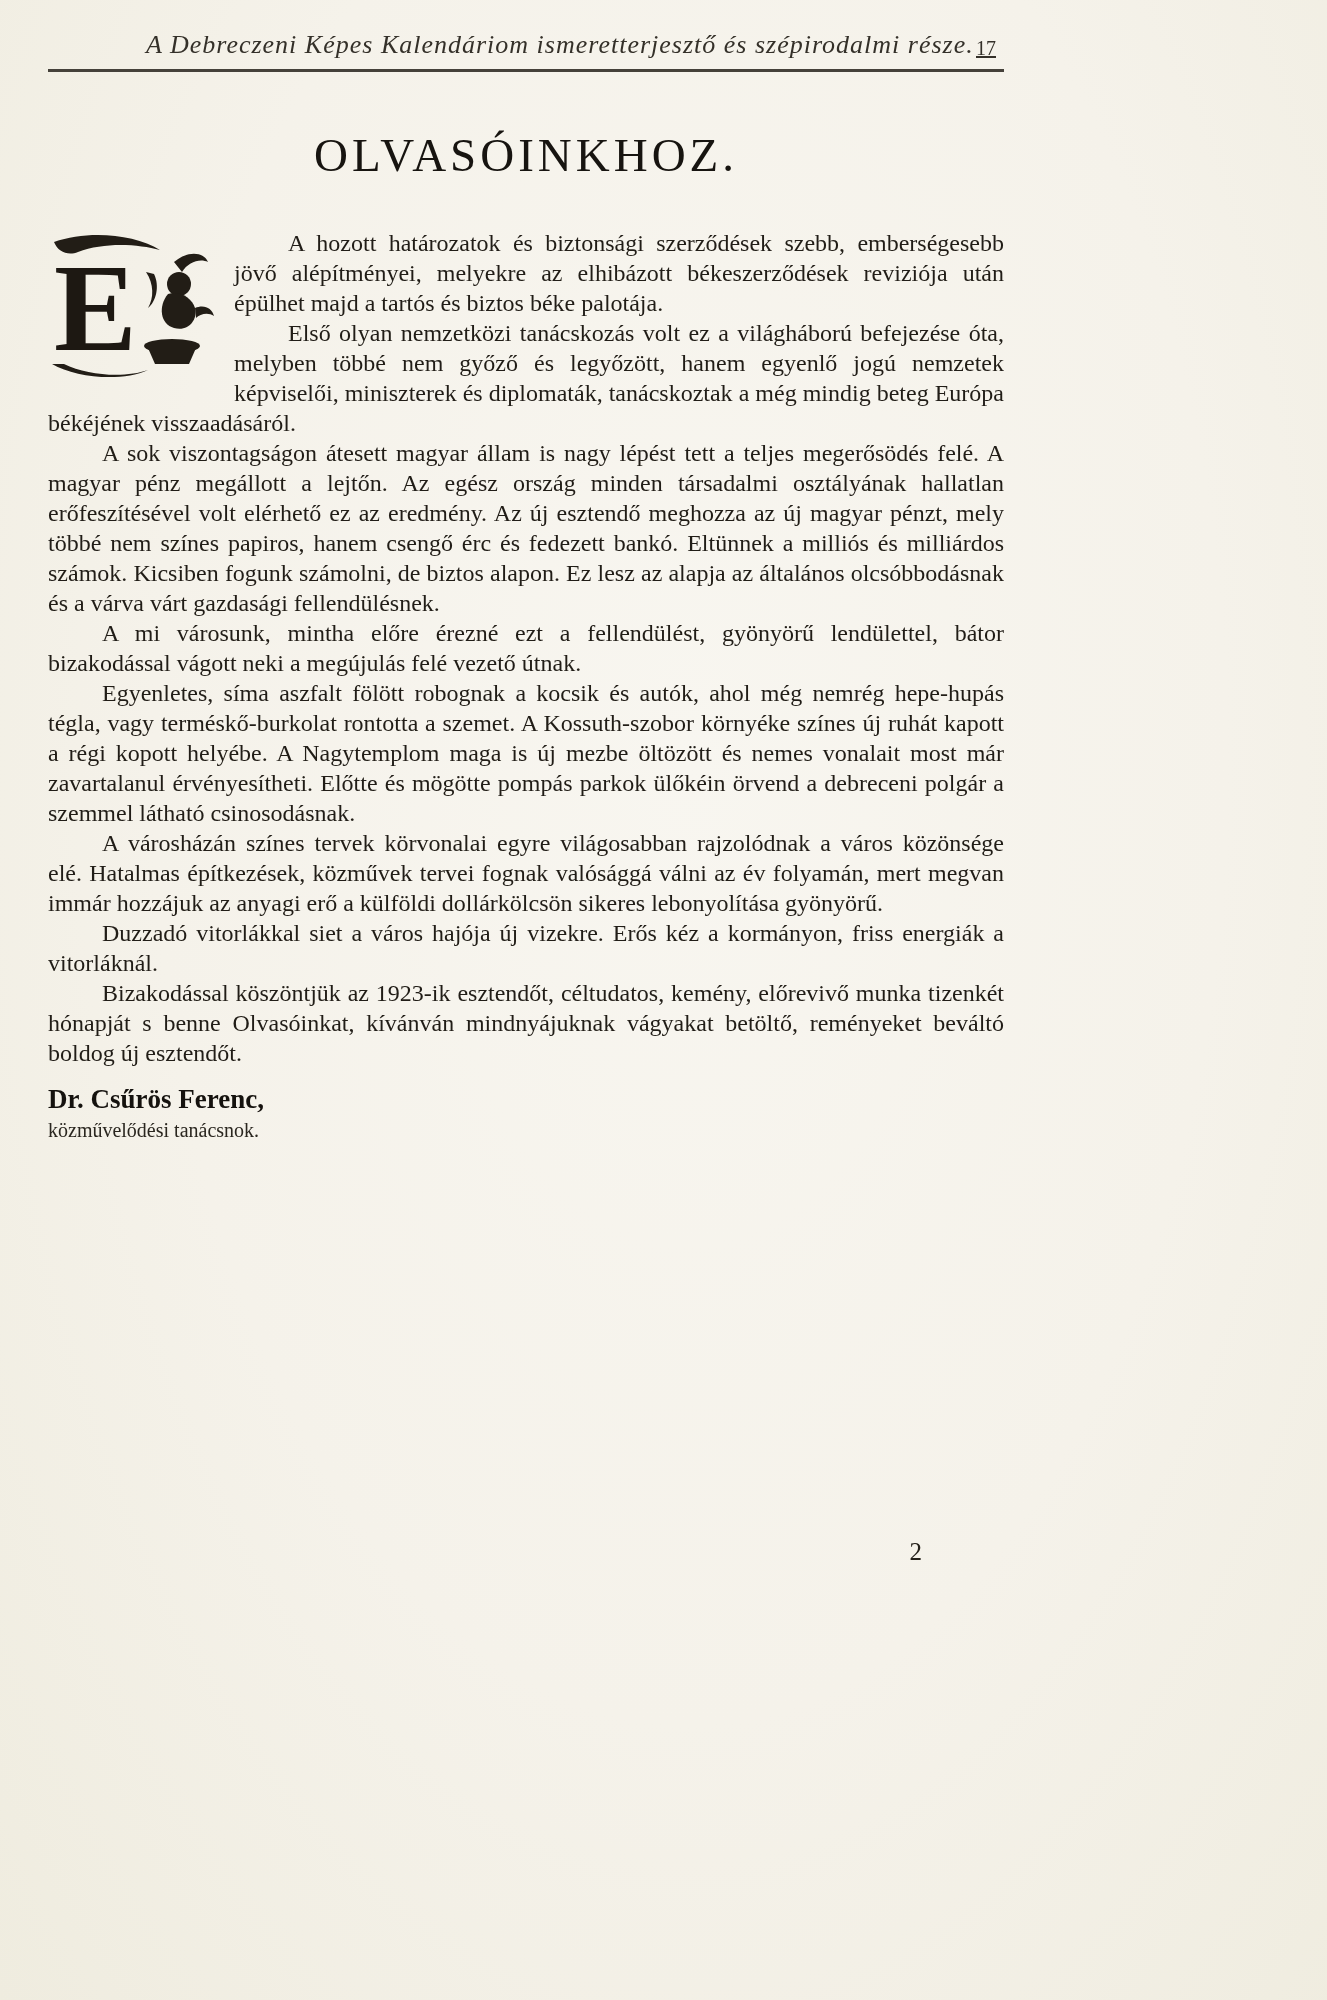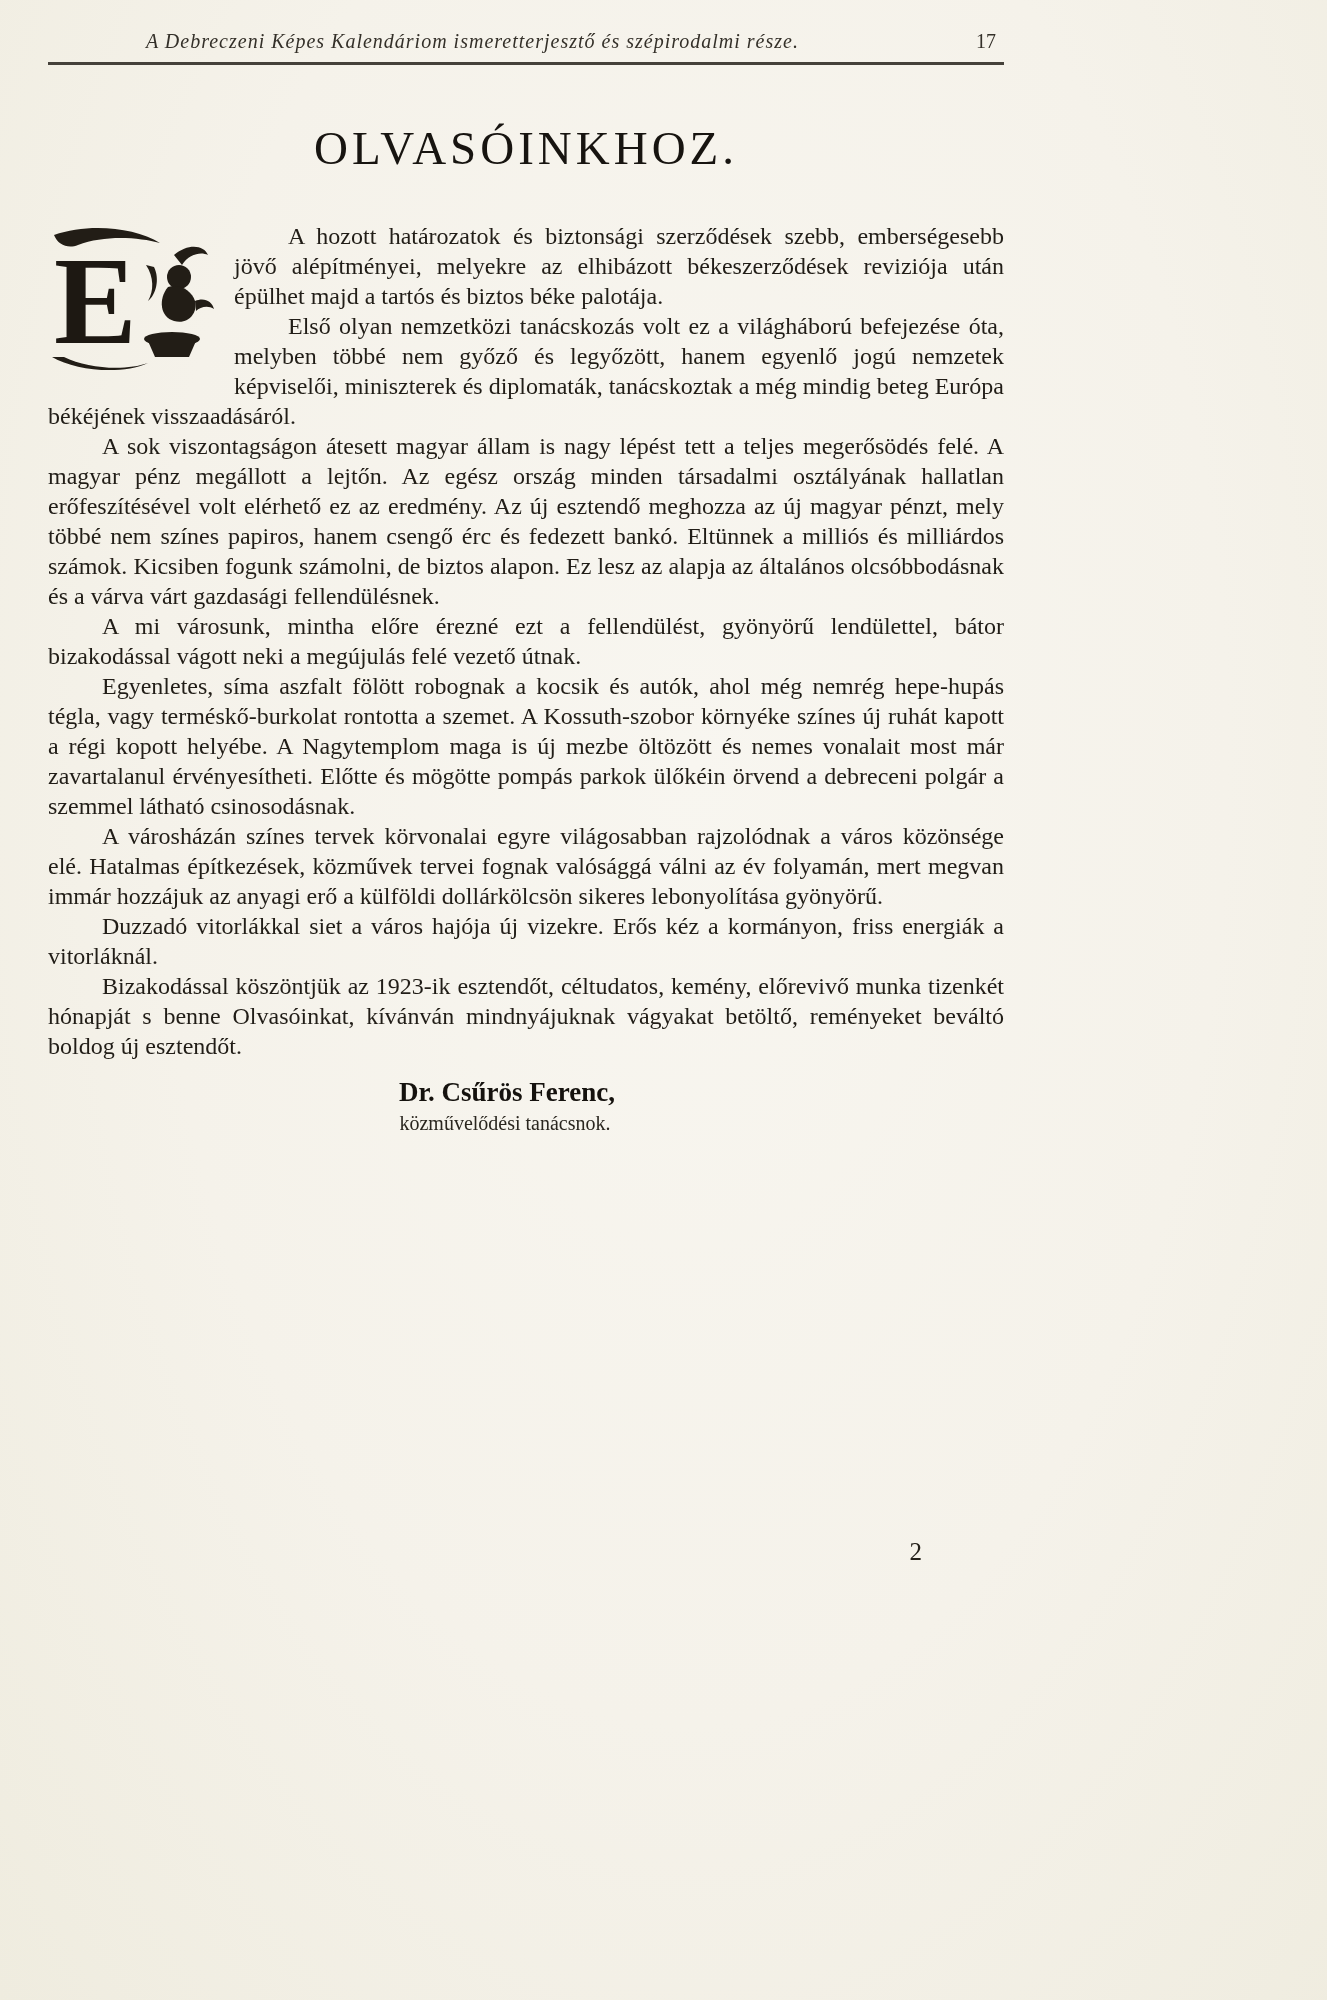--- a/index.html
+++ b/index.html
@@ -13,38 +13,38 @@
     position: relative; width: 1327px; height: 2000px; overflow: hidden;
     background: radial-gradient(ellipse at 52% 38%, #f8f6f0 0%, #f5f2ea 55%, #efecdf 100%);
     color: #201d18;
   }
   .content { position: absolute; left: 48px; top: 30px; width: 956px; }
 
   .header {
     display: flex; justify-content: space-between; align-items: flex-end;
     border-bottom: 3px solid #45413a; padding: 0 2px 9px 2px;
   }
-  .header-title { font-style: italic; font-size: 20px; letter-spacing: 1px; color: #343029; padding-left: 96px; }
-  .header-page  { font-size: 20px; color: #343029; padding-right: 6px; }
+  .header-title { font-style: italic; font-size: 26px; letter-spacing: 1px; color: #343029; padding-left: 96px; }
+  .header-page  { font-size: 20px; color: #343029; padding-right: 6px; text-decoration: underline; }
 
   .article-title {
     margin: 56px 0 8px; text-align: center; font-weight: normal;
     font-size: 47px; letter-spacing: 4px; color: #171410;
   }
 
   .body-text {
     margin-top: 46px; font-size: 24px; line-height: 30px;
     text-align: justify; color: #211d17;
   }
   .body-text p { margin: 0; text-indent: 54px; }
   .body-text p.first { text-indent: 0; }
 
   .dropcap-fig { float: left; width: 168px; height: 148px; margin: 4px 18px 2px 0; }
 
-  .signature { margin-top: 16px; text-align: center; padding-right: 38px; }
+  .signature { margin-top: 16px; text-align: left; padding-right: 38px; }
   .sig-name { font-weight: bold; font-size: 27px; color: #15120e; }
   .sig-role { font-size: 20px; margin-top: 4px; padding-right: 4px; color: #2a261f; }
 
   .ad-banner {
     position: absolute; left: 55px; top: 1402px; width: 910px; height: 114px;
     border: 7px solid #171310; background: #f7f4ec;
     display: flex; align-items: center;
     box-shadow: 2px 4px 0 rgba(30,25,18,0.45);
   }
   .zig { height: 92px; width: 26px; margin: 0 8px; flex: none; }

